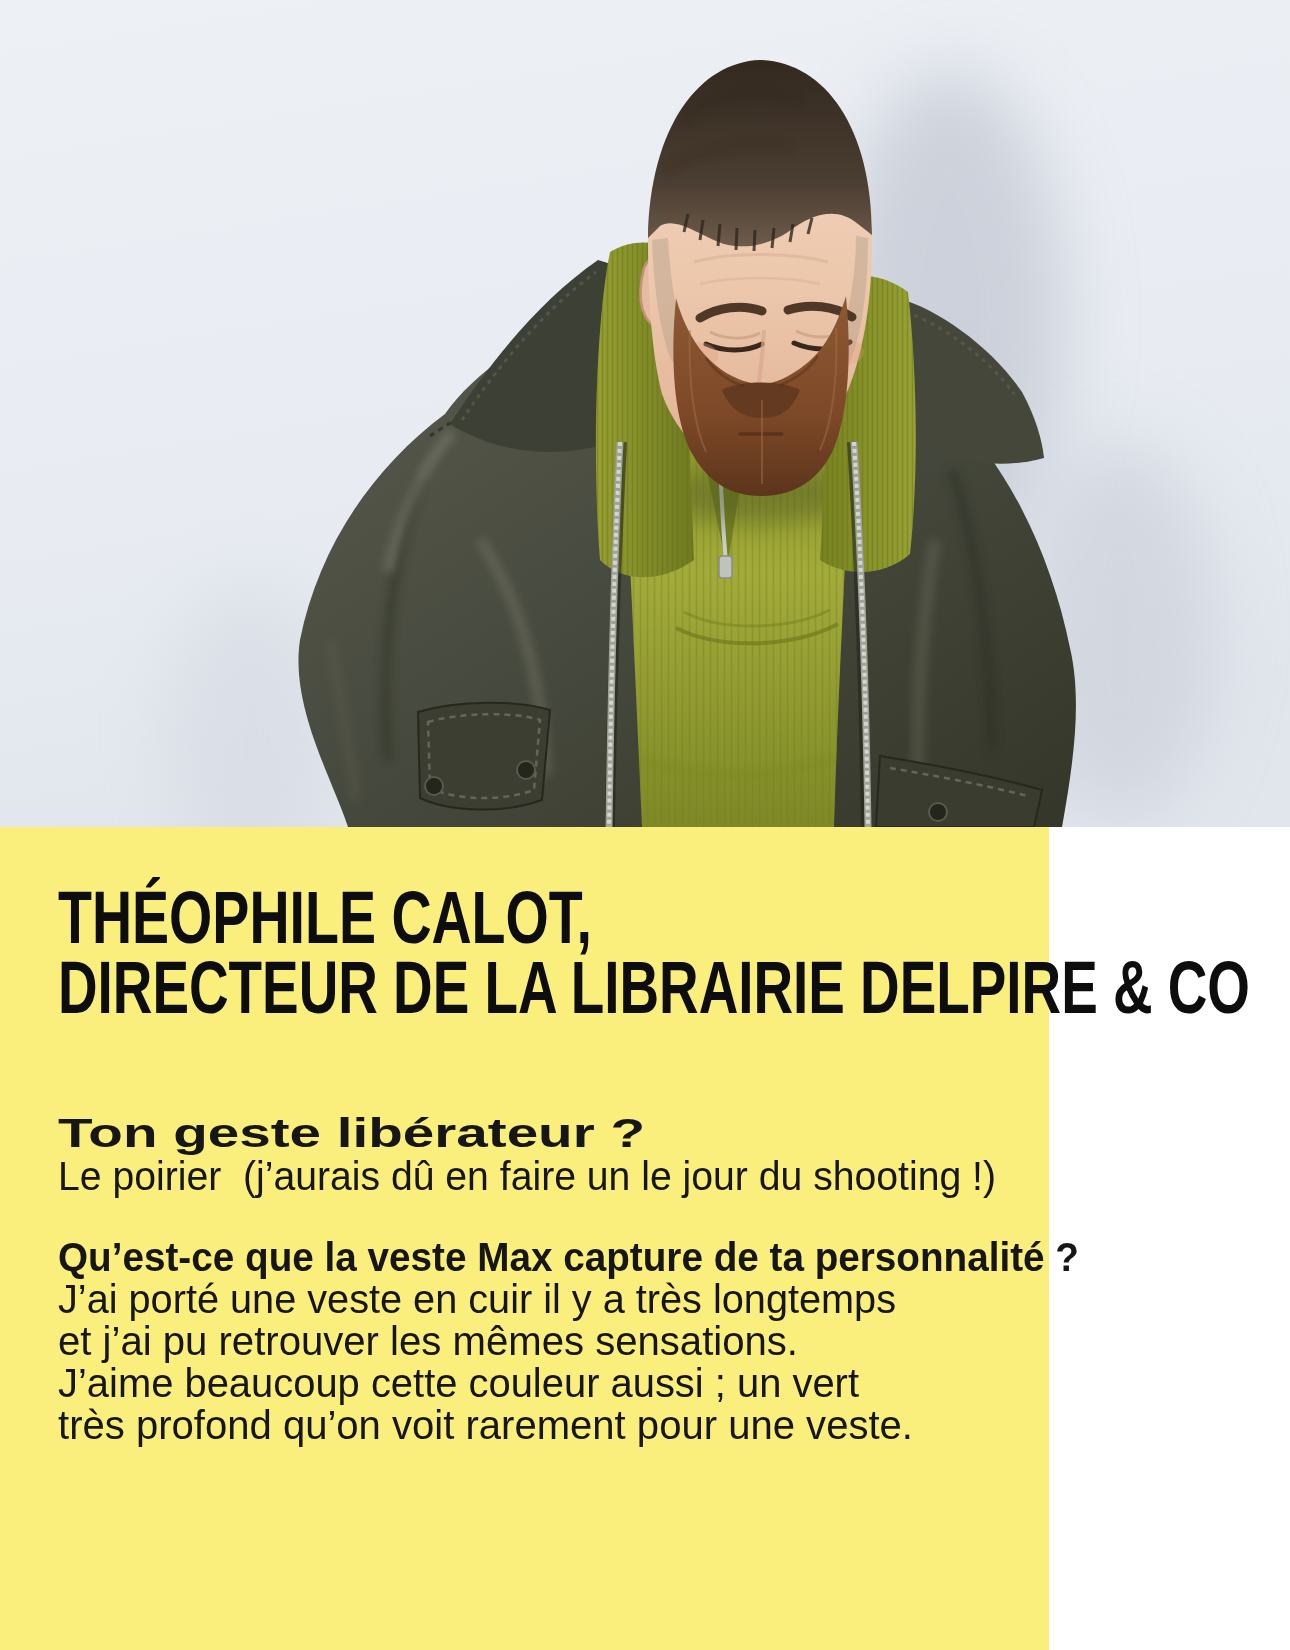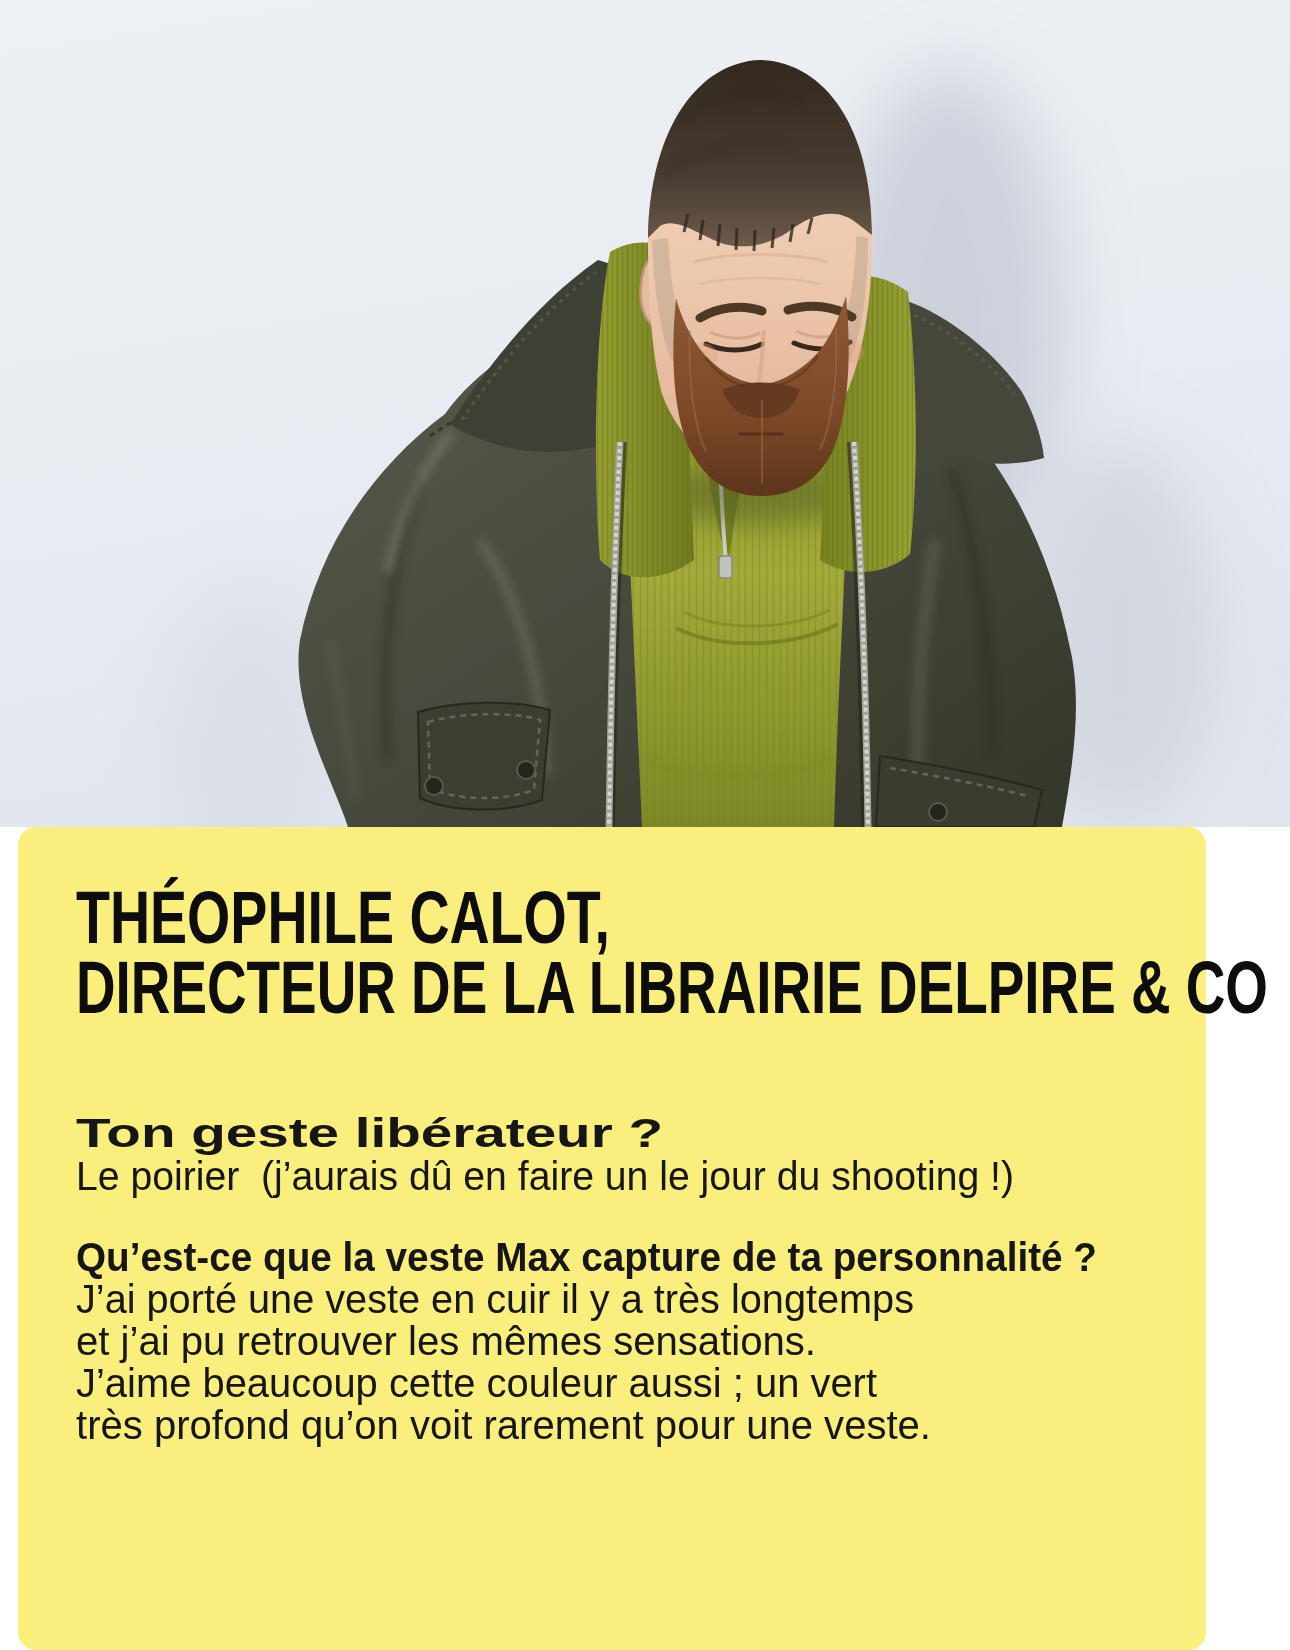--- a/index.html
+++ b/index.html
@@ -9,23 +9,22 @@
     overflow:hidden;
     font-family:"Liberation Sans",sans-serif;
     background:#ffffff;
   }
   .photo{
     position:absolute;top:0;left:0;width:1290px;height:827px;
     overflow:hidden;
   }
   .photo svg{display:block;}
   .caption-panel{
-    position:absolute;top:827px;left:18px;width:1188px;height:823px;
+    position:absolute;top:827px;left:0;width:1049px;height:823px;
     background:#FAEE7D;
-    border-radius:18px;
   }
   .caption-panel svg{display:block;}
   text{font-family:"Liberation Sans",sans-serif;white-space:pre;}
   .headline-text{font-weight:700;fill:#0d0d0d;}
   .q-text{font-weight:700;fill:#161616;}
   .a-text{font-weight:400;fill:#161616;}
 </style>
 </head>
 <body>
 

